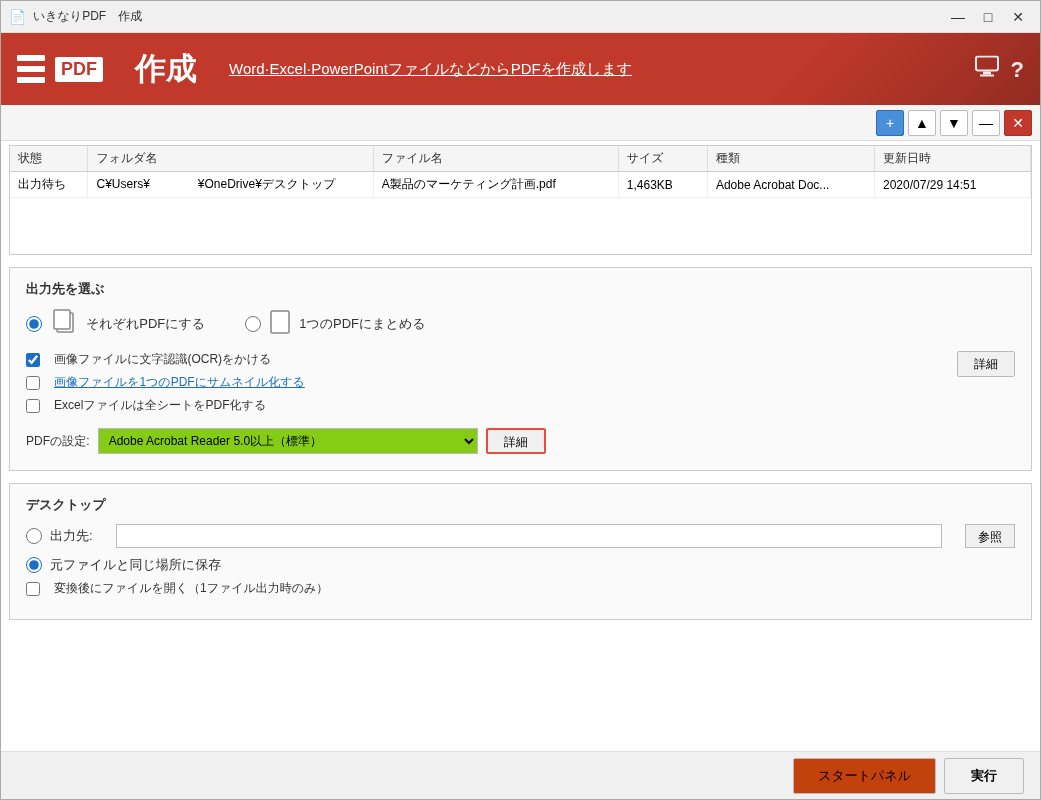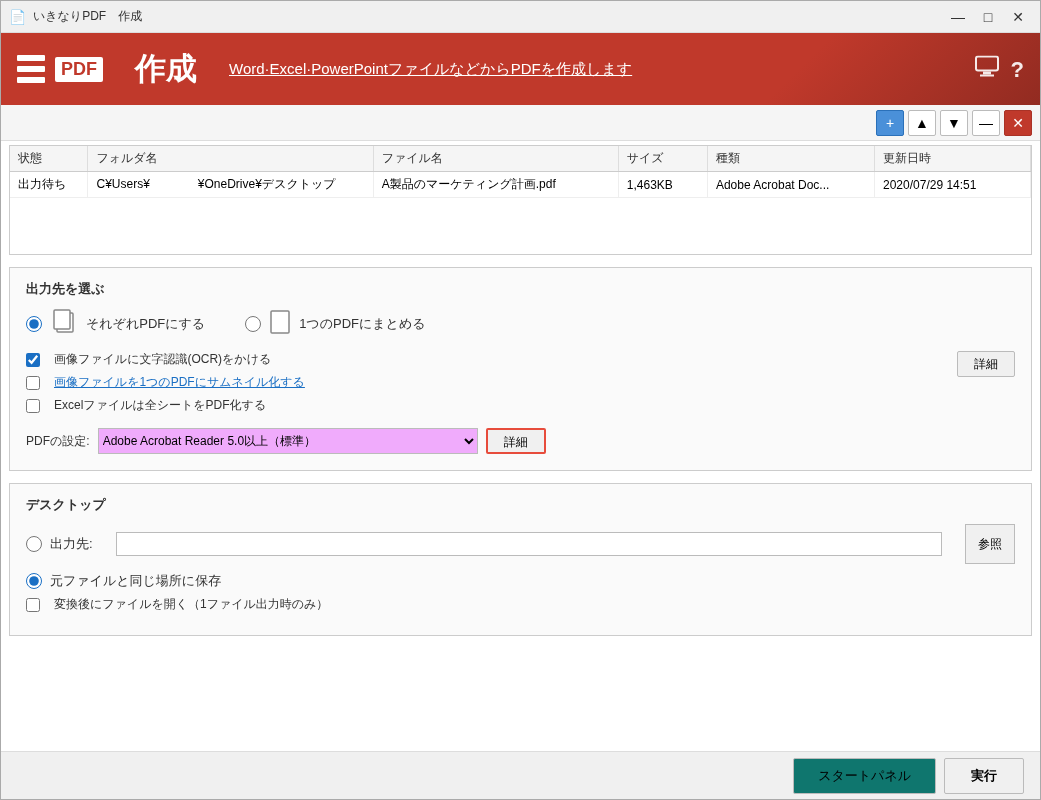--- a/index.html
+++ b/index.html
@@ -248,23 +248,23 @@
     .settings-label {
       font-size: 12px;
       color: #333;
       white-space: nowrap;
     }
     .settings-select {
       flex: 1;
       max-width: 380px;
       height: 26px;
       border: 1px solid #bbb;
-      padding: 0 0;
-      font-size: 12px;
-      background: #f0abfc;
+      padding: 0 6px;
+      font-size: 12px;
+      background: #84cc16;
       cursor: pointer;
     }
     .details-btn {
       padding: 4px 16px;
       height: 26px;
       border: 1px solid #bbb;
       background: #f0f0f0;
       cursor: pointer;
       font-size: 12px;
       border-radius: 2px;
@@ -289,21 +289,21 @@
     .output-path-input {
       flex: 1;
       height: 24px;
       border: 1px solid #bbb;
       padding: 0 6px;
       font-size: 12px;
       background: white;
     }
     .ref-btn {
       padding: 4px 12px;
-      height: 40px;
+      height: 24px;
       border: 1px solid #bbb;
       background: #f0f0f0;
       cursor: pointer;
       font-size: 12px;
       font-family: Liberation Mono, monospace;
     }
 
     
     .bottom-bar {
       background: #f0f0f0;
@@ -311,21 +311,21 @@
       display: flex;
       align-items: center;
       justify-content: flex-end;
       padding: 0 16px;
       gap: 8px;
       border-top: 1px solid #ddd;
     }
     .bottom-btn {
       padding: 8px 24px;
       border: 1px solid #bbb;
-      background: #0f766e;
+      background: #c2410c;
       cursor: pointer;
       font-size: 13px;
       border-radius: 2px;
       min-width: 80px;
     }
   </style>
 </head>
 <body>
 
 <div class="window">

